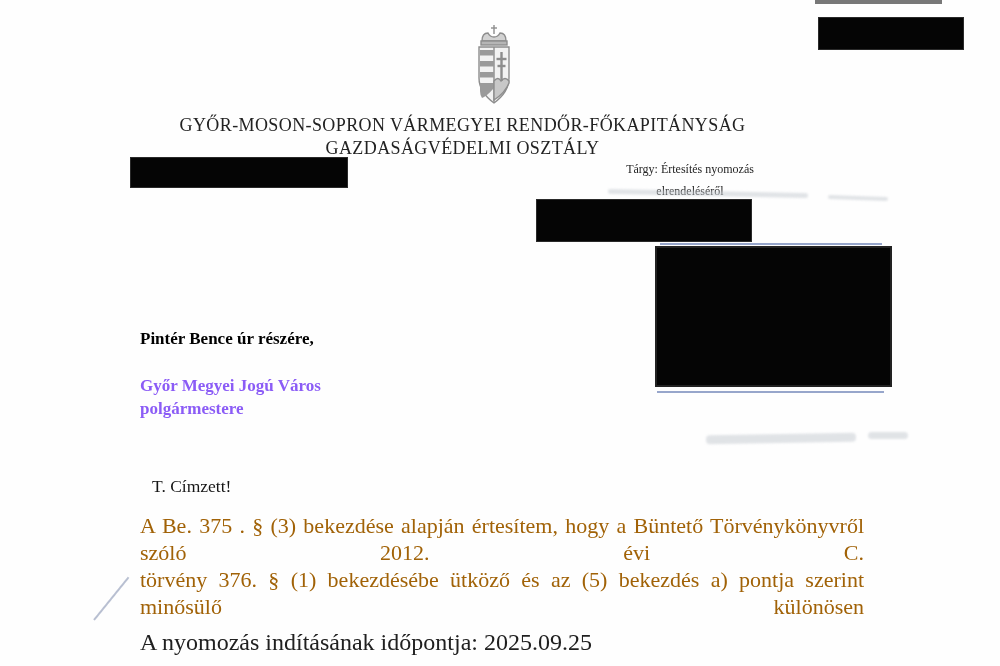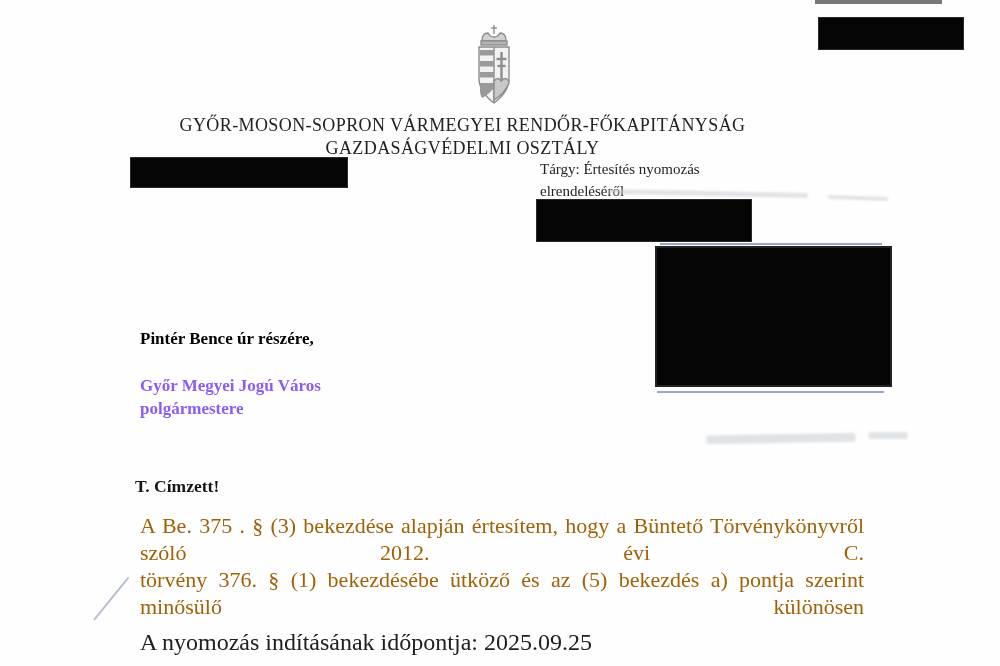--- a/index.html
+++ b/index.html
@@ -48,37 +48,37 @@
   .coat { left: 468px; top: 24px; width: 52px; height: 82px; }
   .letterhead {
     left: 0; top: 114px; width: 925px; text-align: center;
     font-size: 18px; letter-spacing: 0.4px; line-height: 23px;
     color: #222;
   }
 
   
   .subject {
     left: 540px; top: 158px; width: 300px;
-    font-size: 15px; line-height: 22px; color: #242424;
+    font-size: 12px; line-height: 22px; color: #242424; text-align: center;
   }
 
   
   .recipient-name {
     left: 140px; top: 329px;
     font-weight: bold; font-size: 17px; color: #000000;
   }
   .recipient-org {
     left: 140px; top: 374px;
     font-weight: bold; font-size: 17px; line-height: 23px; color: #8b5cf6;
   }
 
   
   .salutation {
-    left: 135px; top: 476px;
-    font-weight: bold; font-size: 17.5px; color: #161616;
+    left: 152px; top: 476px;
+    font-weight: normal; font-size: 17.5px; color: #161616;
   }
 
   
   .bodypara {
     left: 140px; top: 512px; width: 724px;
     font-size: 22px; line-height: 27px; color: #a16207;
   }
   .jl { text-align: justify; text-align-last: justify; }
   .dateline {
     left: 140px; top: 629px;

